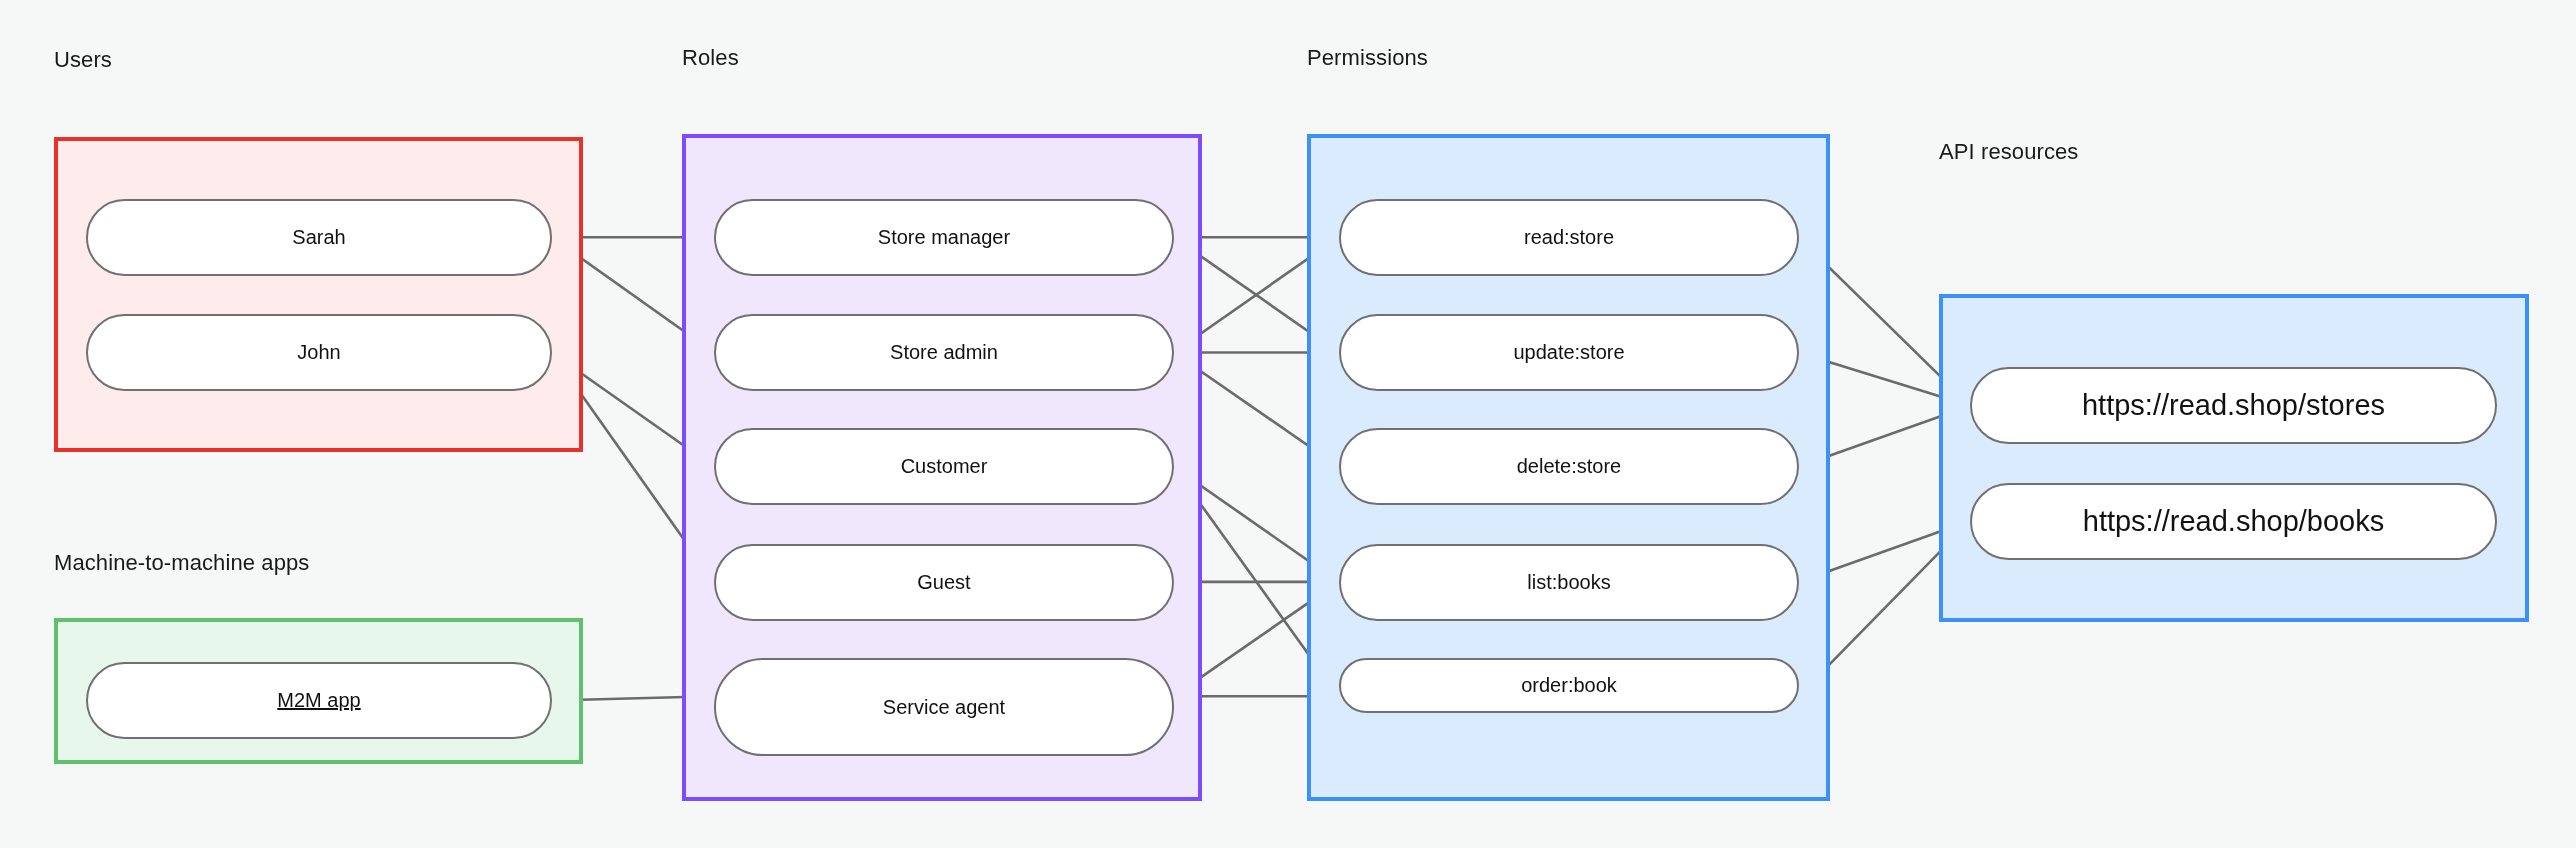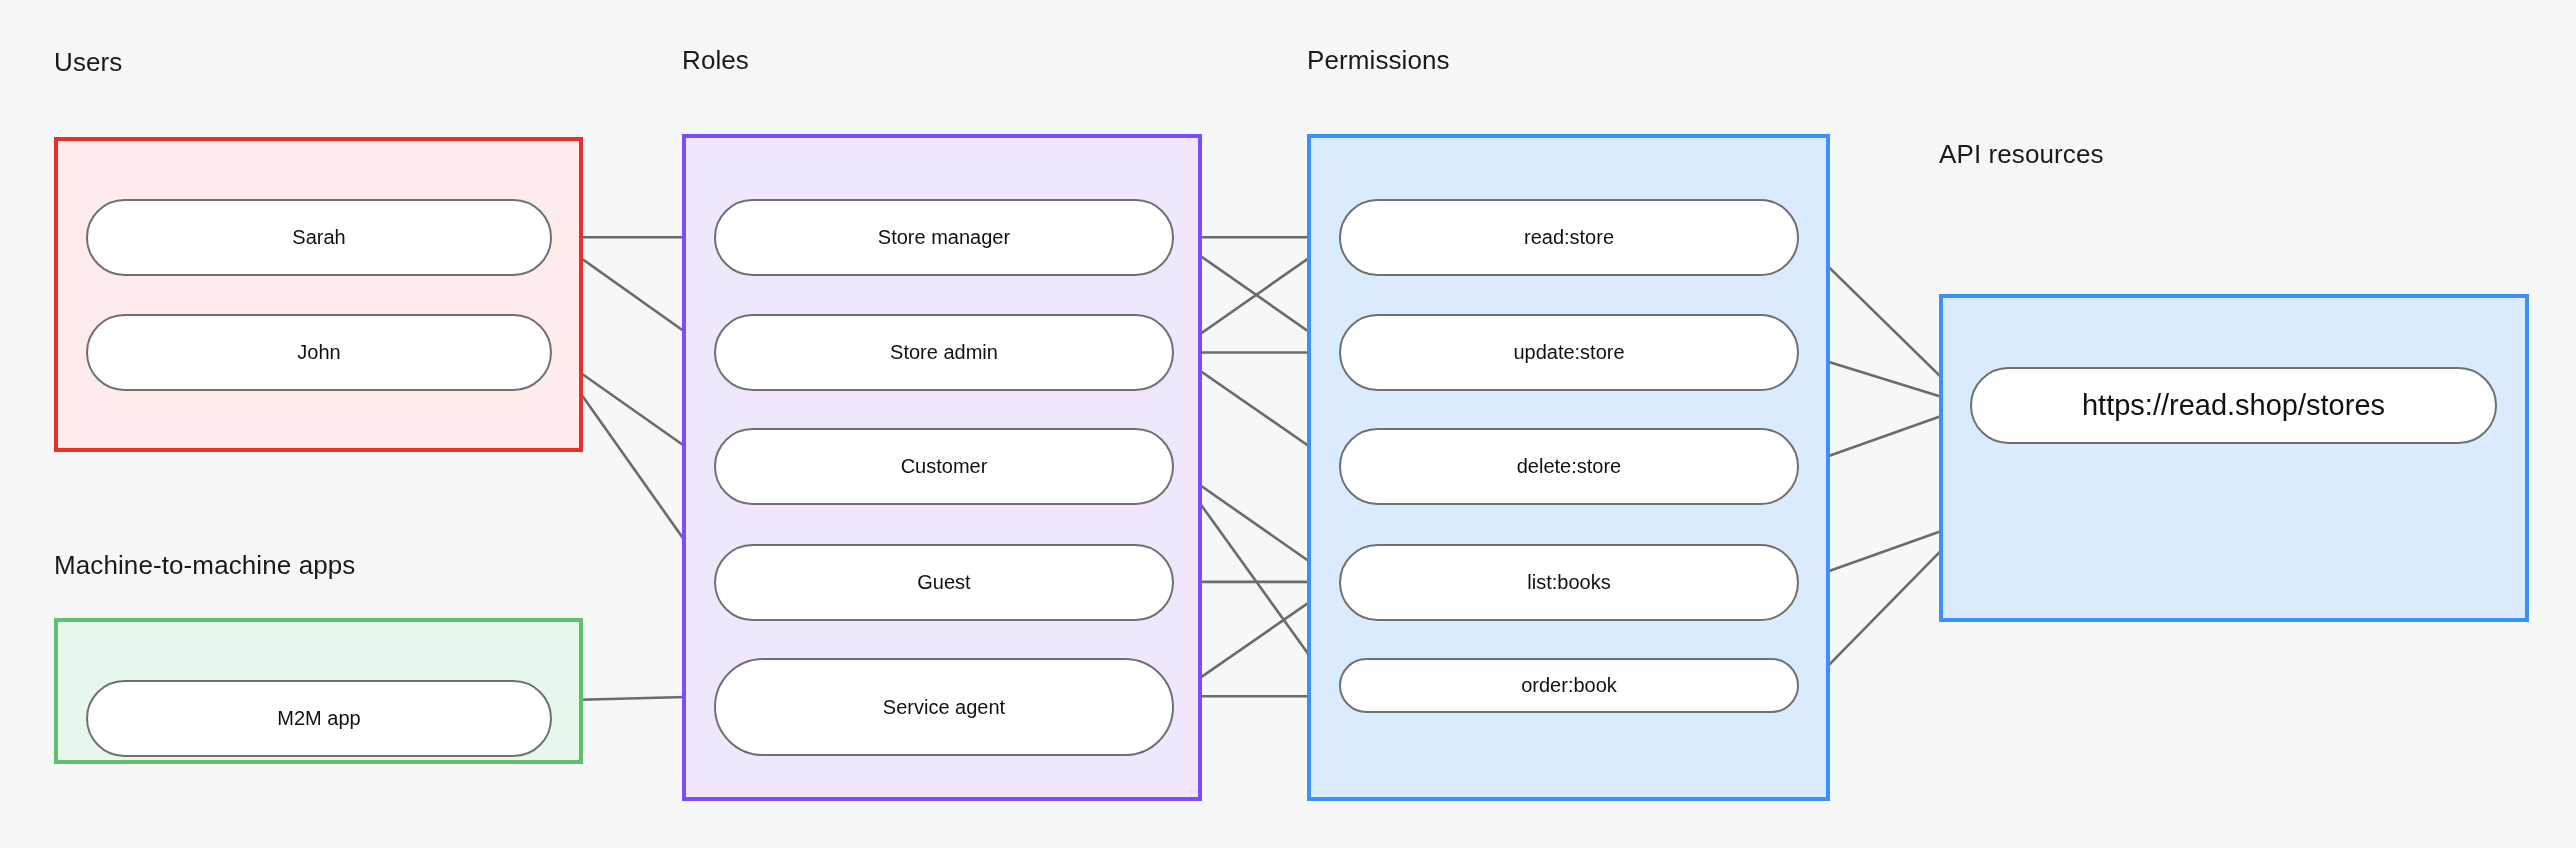--- a/index.html
+++ b/index.html
@@ -8,21 +8,21 @@
     width:2576px;height:848px;
     background:#f6f7f7;
     font-family:"Liberation Sans","DejaVu Sans",sans-serif;
     overflow:hidden;
     position:relative;
   }
   #canvas{position:absolute;left:0;top:0;width:2576px;height:848px;}
   #edge-layer{position:absolute;left:0;top:0;width:2576px;height:848px;pointer-events:none;z-index:1;}
   .group-label{
     position:absolute;
-    font-size:26px;
+    font-size:22px;
     color:#1a1a1a;
     white-space:nowrap;
     letter-spacing:0.1px;
     z-index:3;
   }
   .group-box{
     position:absolute;
     box-sizing:border-box;
     border-width:4.4px;
     border-style:solid;
@@ -85,21 +85,21 @@
 <div class="group-label" style="left: 54px; top: 47px;">Users</div>
     <div class="group-box" style="left: 54px; top: 137px; width: 529px; height: 315px; border-color: rgb(232, 49, 42); background: rgb(254, 236, 236);"></div>
     <div class="node" style="left: 86px; top: 199px; width: 466px; height: 77px; border-color: rgb(112, 112, 112); background: rgb(255, 255, 255);">
       <span>Sarah</span>
     </div>
     <div class="node" style="left: 86px; top: 314px; width: 466px; height: 77px; border-color: rgb(112, 112, 112); background: rgb(255, 255, 255);">
       <span>John</span>
     </div>
     <div class="group-label" style="left: 54px; top: 550px;">Machine-to-machine apps</div>
     <div class="group-box" style="left: 54px; top: 618px; width: 529px; height: 146px; border-color: rgb(95, 193, 110); background: rgb(232, 247, 235);"></div>
-    <div class="node" style="left: 86px; top: 680px; width: 466px; height: 77px; border-color: rgb(112, 112, 112); background: rgb(255, 255, 255);">
+    <div class="node" style="left: 86px; top: 662px; width: 466px; height: 77px; border-color: rgb(112, 112, 112); background: rgb(255, 255, 255); text-decoration: underline;">
       <span>M2M app</span>
     </div>
     <div class="group-label" style="left: 682px; top: 45px;">Roles</div>
     <div class="group-box" style="left: 682px; top: 134px; width: 520px; height: 667px; border-color: rgb(124, 77, 255); background: rgb(240, 231, 253);"></div>
     <div class="node" style="left: 714px; top: 199px; width: 460px; height: 77px; border-color: rgb(112, 112, 112); background: rgb(255, 255, 255);">
       <span>Store manager</span>
     </div>
     <div class="node" style="left: 714px; top: 314px; width: 460px; height: 77px; border-color: rgb(112, 112, 112); background: rgb(255, 255, 255);">
       <span>Store admin</span>
     </div>
@@ -127,14 +127,17 @@
       <span>list:books</span>
     </div>
     <div class="node" style="left: 1339px; top: 658px; width: 460px; height: 55px; border-color: rgb(112, 112, 112); background: rgb(255, 255, 255);">
       <span>order:book</span>
     </div>
     <div class="group-label" style="left: 1939px; top: 139px;">API resources</div>
     <div class="group-box" style="left: 1939px; top: 294px; width: 590px; height: 328px; border-color: rgb(59, 145, 246); background: rgb(219, 235, 254);"></div>
     <div class="node small" style="left: 1970px; top: 367px; width: 527px; height: 77px; border-color: rgb(112, 112, 112); background: rgb(255, 255, 255);">
       <span>https://read.shop/stores</span>
     </div>
+    <div class="node small" style="left: 1970px; top: 483px; width: 527px; height: 77px; border-color: rgb(112, 112, 112); background: rgb(255, 255, 255);">
+      <span>https://read.shop/books</span>
+    </div>
   </div>
 
 
 </body></html>

